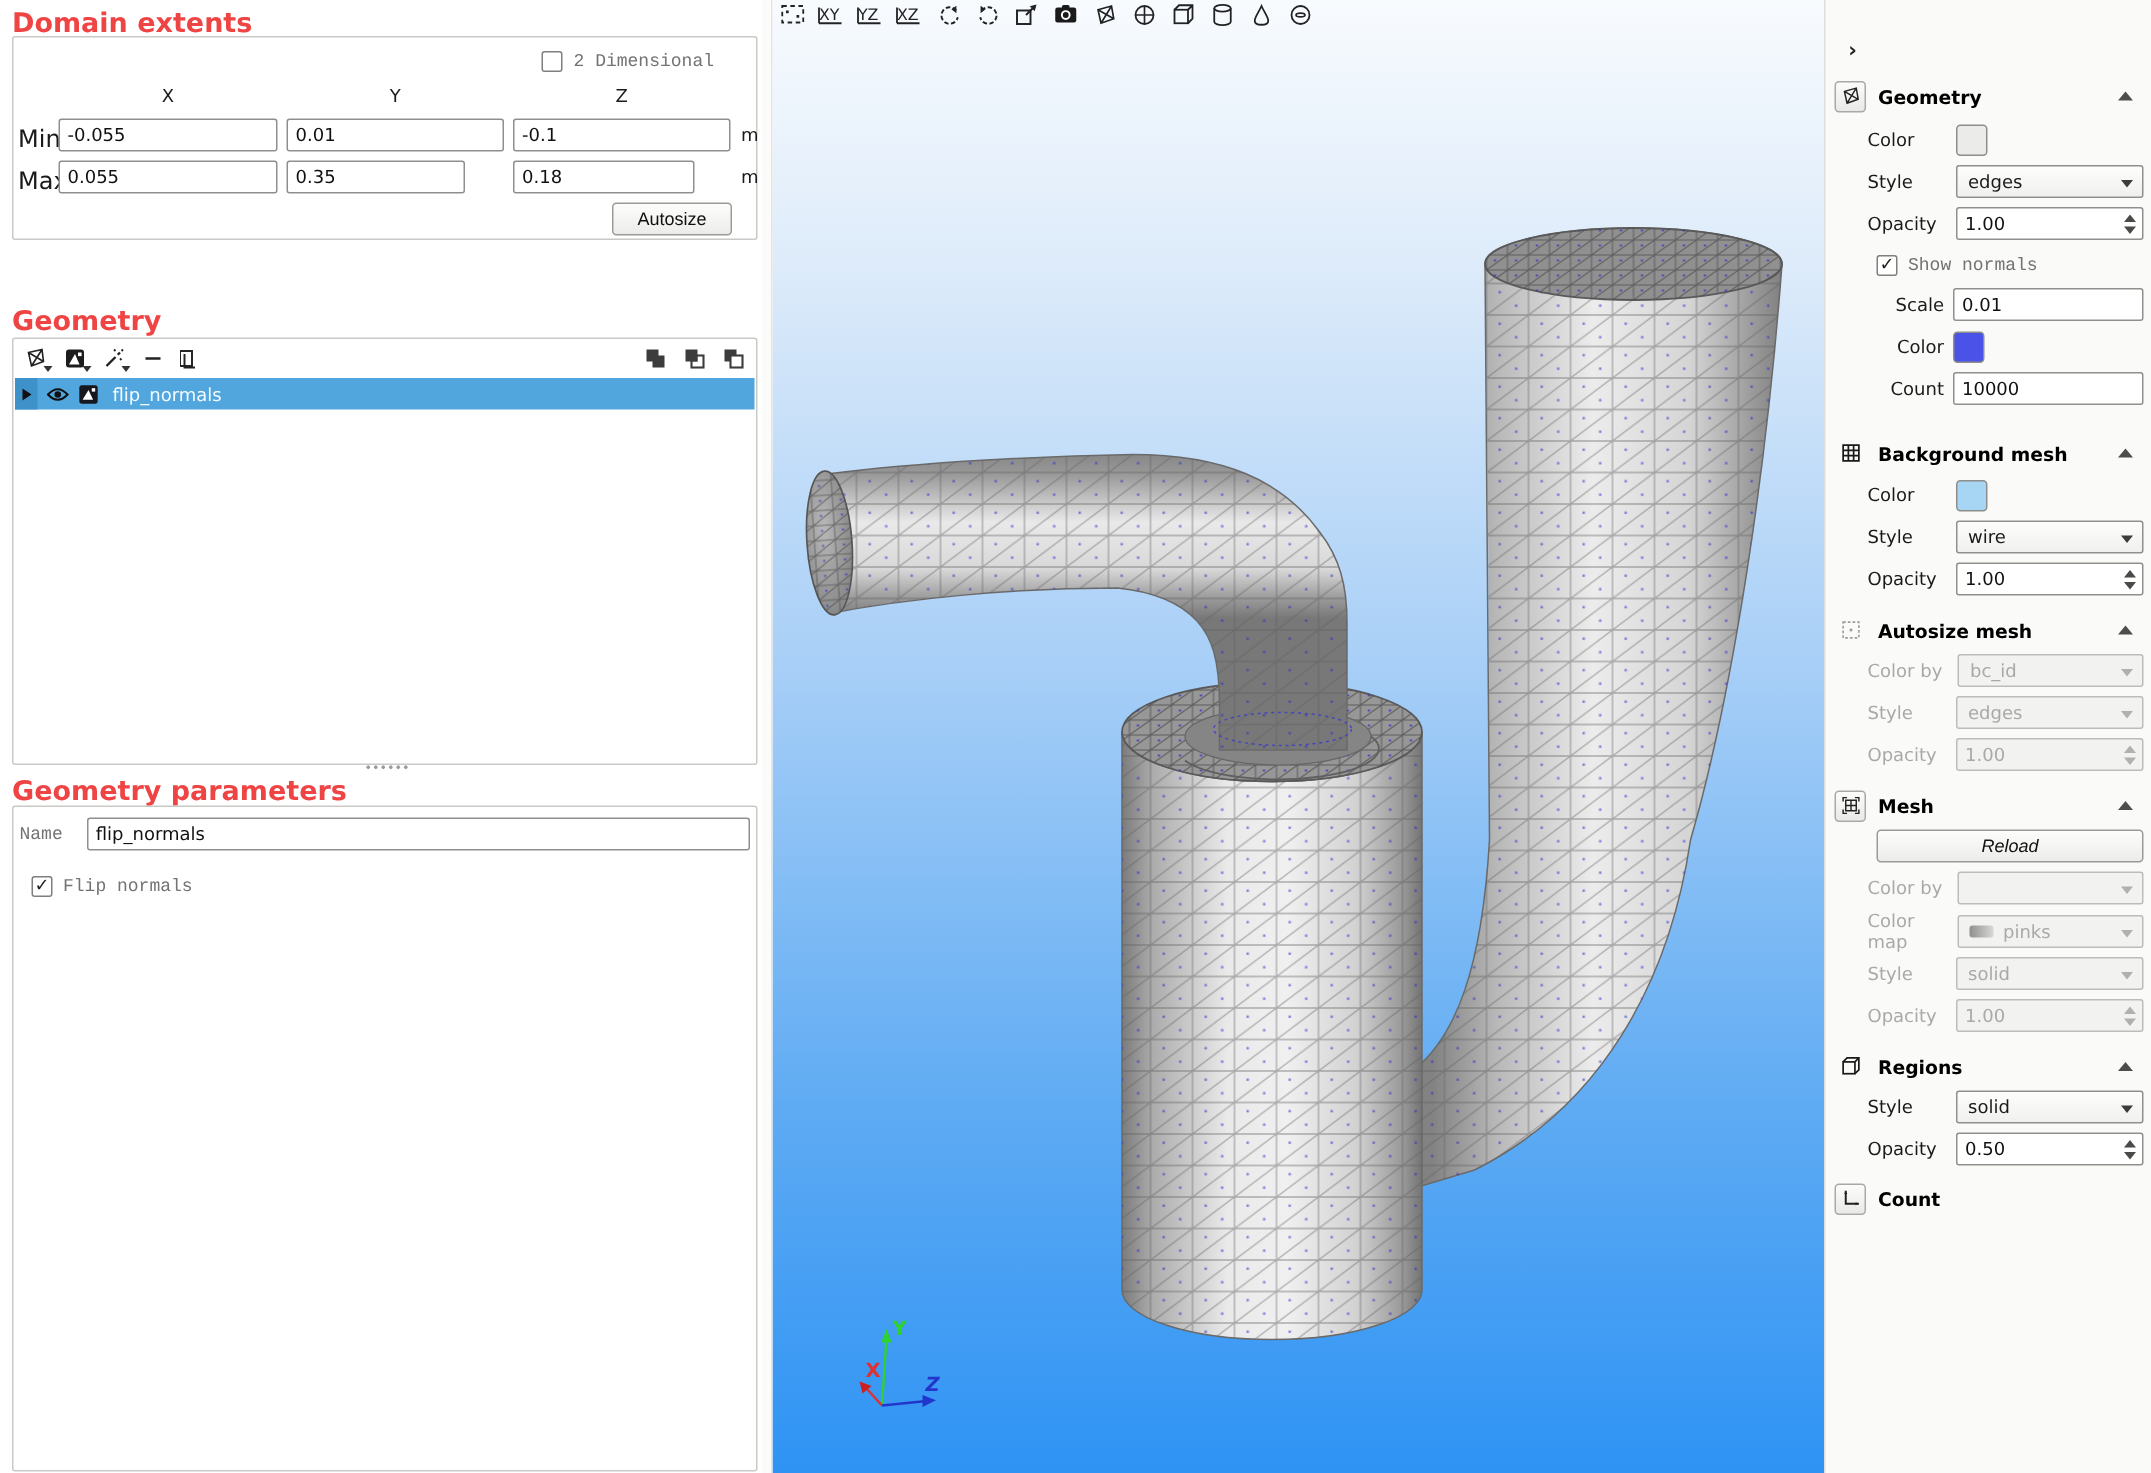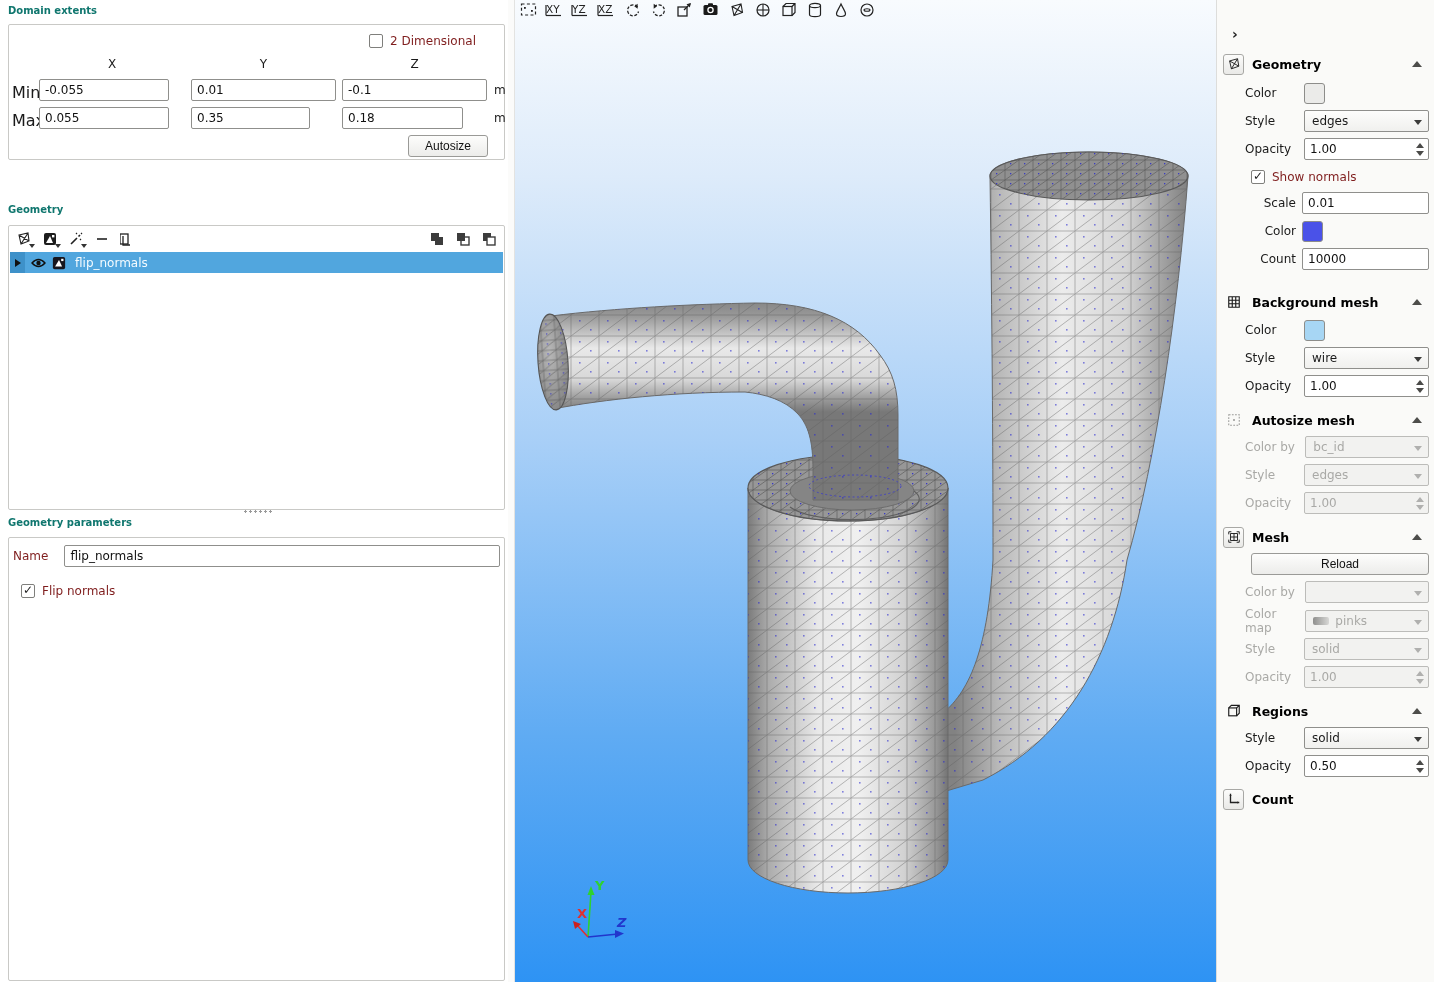--- a/index.html
+++ b/index.html
@@ -2,33 +2,33 @@
 <html><head>
 <meta charset="utf-8">
 <style>
   * { box-sizing: border-box; margin: 0; padding: 0; }
   html,body { width:1434px; height:982px; font-family:"DejaVu Sans","Liberation Sans",sans-serif; font-size:12px; color:#1a1a1a; background:#fff; overflow:hidden; }
   .abs { position:absolute; }
 
   
   #left-panel { position:absolute; left:0; top:0; width:508px; height:982px; background:#fff; }
   #v-split { position:absolute; left:508px; top:0; width:7px; height:982px; background:#fbfbfa; border-right:1px solid #e3e3e1; }
-  .sec-title { font-weight:bold; font-size:10px; color:#0f766e; }
+  .sec-title { font-weight:bold; font-size:18px; color:#ef4444; }
   .group { position:absolute; border:1px solid #c9c9c6; border-radius:2px; background:#fff; }
-  .lbl { color:#7f1d1d; }
+  .lbl { color:#737373;font-family:Liberation Mono, monospace; }
   input.txt { height:22px; border:1px solid #8f8f8c; border-radius:2px; background:#fff; padding:0 5px; font:12px "DejaVu Sans","Liberation Sans",sans-serif; color:#111; width:100%; outline:none; }
   .checkbox { width:14px; height:14px; border:1px solid #7f7f7c; border-radius:2px; background:#fff; display:inline-block; position:relative; flex:none; }
   .checkbox.checked::after { content:"✓"; position:absolute; left:1px; top:-2px; font-size:12px; font-weight:bold; color:#1d1d1d; }
   .btn { display:inline-flex; align-items:center; justify-content:center; border:1px solid #9a9a97; border-radius:3px; background:linear-gradient(#fdfdfc,#ececea); font-size:12px; color:#111; cursor:default; }
 
   
   #de-box { left:8px; top:24px; width:497px; height:136px; }
   #de-box .colhead { position:absolute; top:32px; text-align:center; font-size:12px; }
   #de-box .rowlab { position:absolute; left:3px; font-size:16px; }
-  #de-box .cell { position:absolute; width:130px; }
+  #de-box .cell { position:absolute; width:146px; }
   .unit { position:absolute; left:485px; font-size:12px; }
 
   
   #geo-box { left:8px; top:225px; width:497px; height:285px; padding:0; }
   .geo-toolbar { display:flex; align-items:center; gap:8px; padding:4px 6px 3px 6px; }
   .tbtn { width:18px; height:18px; display:flex; align-items:center; justify-content:center; position:relative; }
   .tbtn svg { display:block; }
   .caret-sm { position:absolute; right:-2px; bottom:0; width:0; height:0; border-left:3px solid transparent; border-right:3px solid transparent; border-top:4px solid #333; }
   .geo-list { position:absolute; left:1px; right:1px; top:26px; bottom:1px; background:#fff; }
   .geo-row { height:21px; display:flex; align-items:center; background:#51a6de; color:#f4fbff; }
@@ -518,21 +518,21 @@
   <div class="sect-head" style="top:526px;">
     <span class="sect-icon raised">
       <svg width="14" height="14" viewBox="0 0 16 16">
           <path d="M4,4 H12 V12 H4 Z M4,8 H12 M8,4 V12" fill="none" stroke="#222" stroke-width="1.1"></path>
           <path d="M2,5 V2 H5 M11,2 H14 V5 M14,11 V14 H11 M5,14 H2 V11" fill="none" stroke="#222" stroke-width="1.1"></path>
         </svg>
     </span>
     <span class="sect-title">Mesh</span>
     <span class="up-arrow"></span>
   </div>
-  <button class="btn reload-btn" style="top:553px;">Reload</button>
+  <button class="btn reload-btn" style="top:553px;font-style:italic;">Reload</button>
   <div class="rrow disabled" style="top:581px;">
     <span class="rlab wide">Color by</span>
     <span class="ctrl">
         <span class="combo">
           <span></span>
           <span class="caret"></span>
         </span>
       </span>
   </div>
   <div class="rrow disabled" style="top:610px;">

